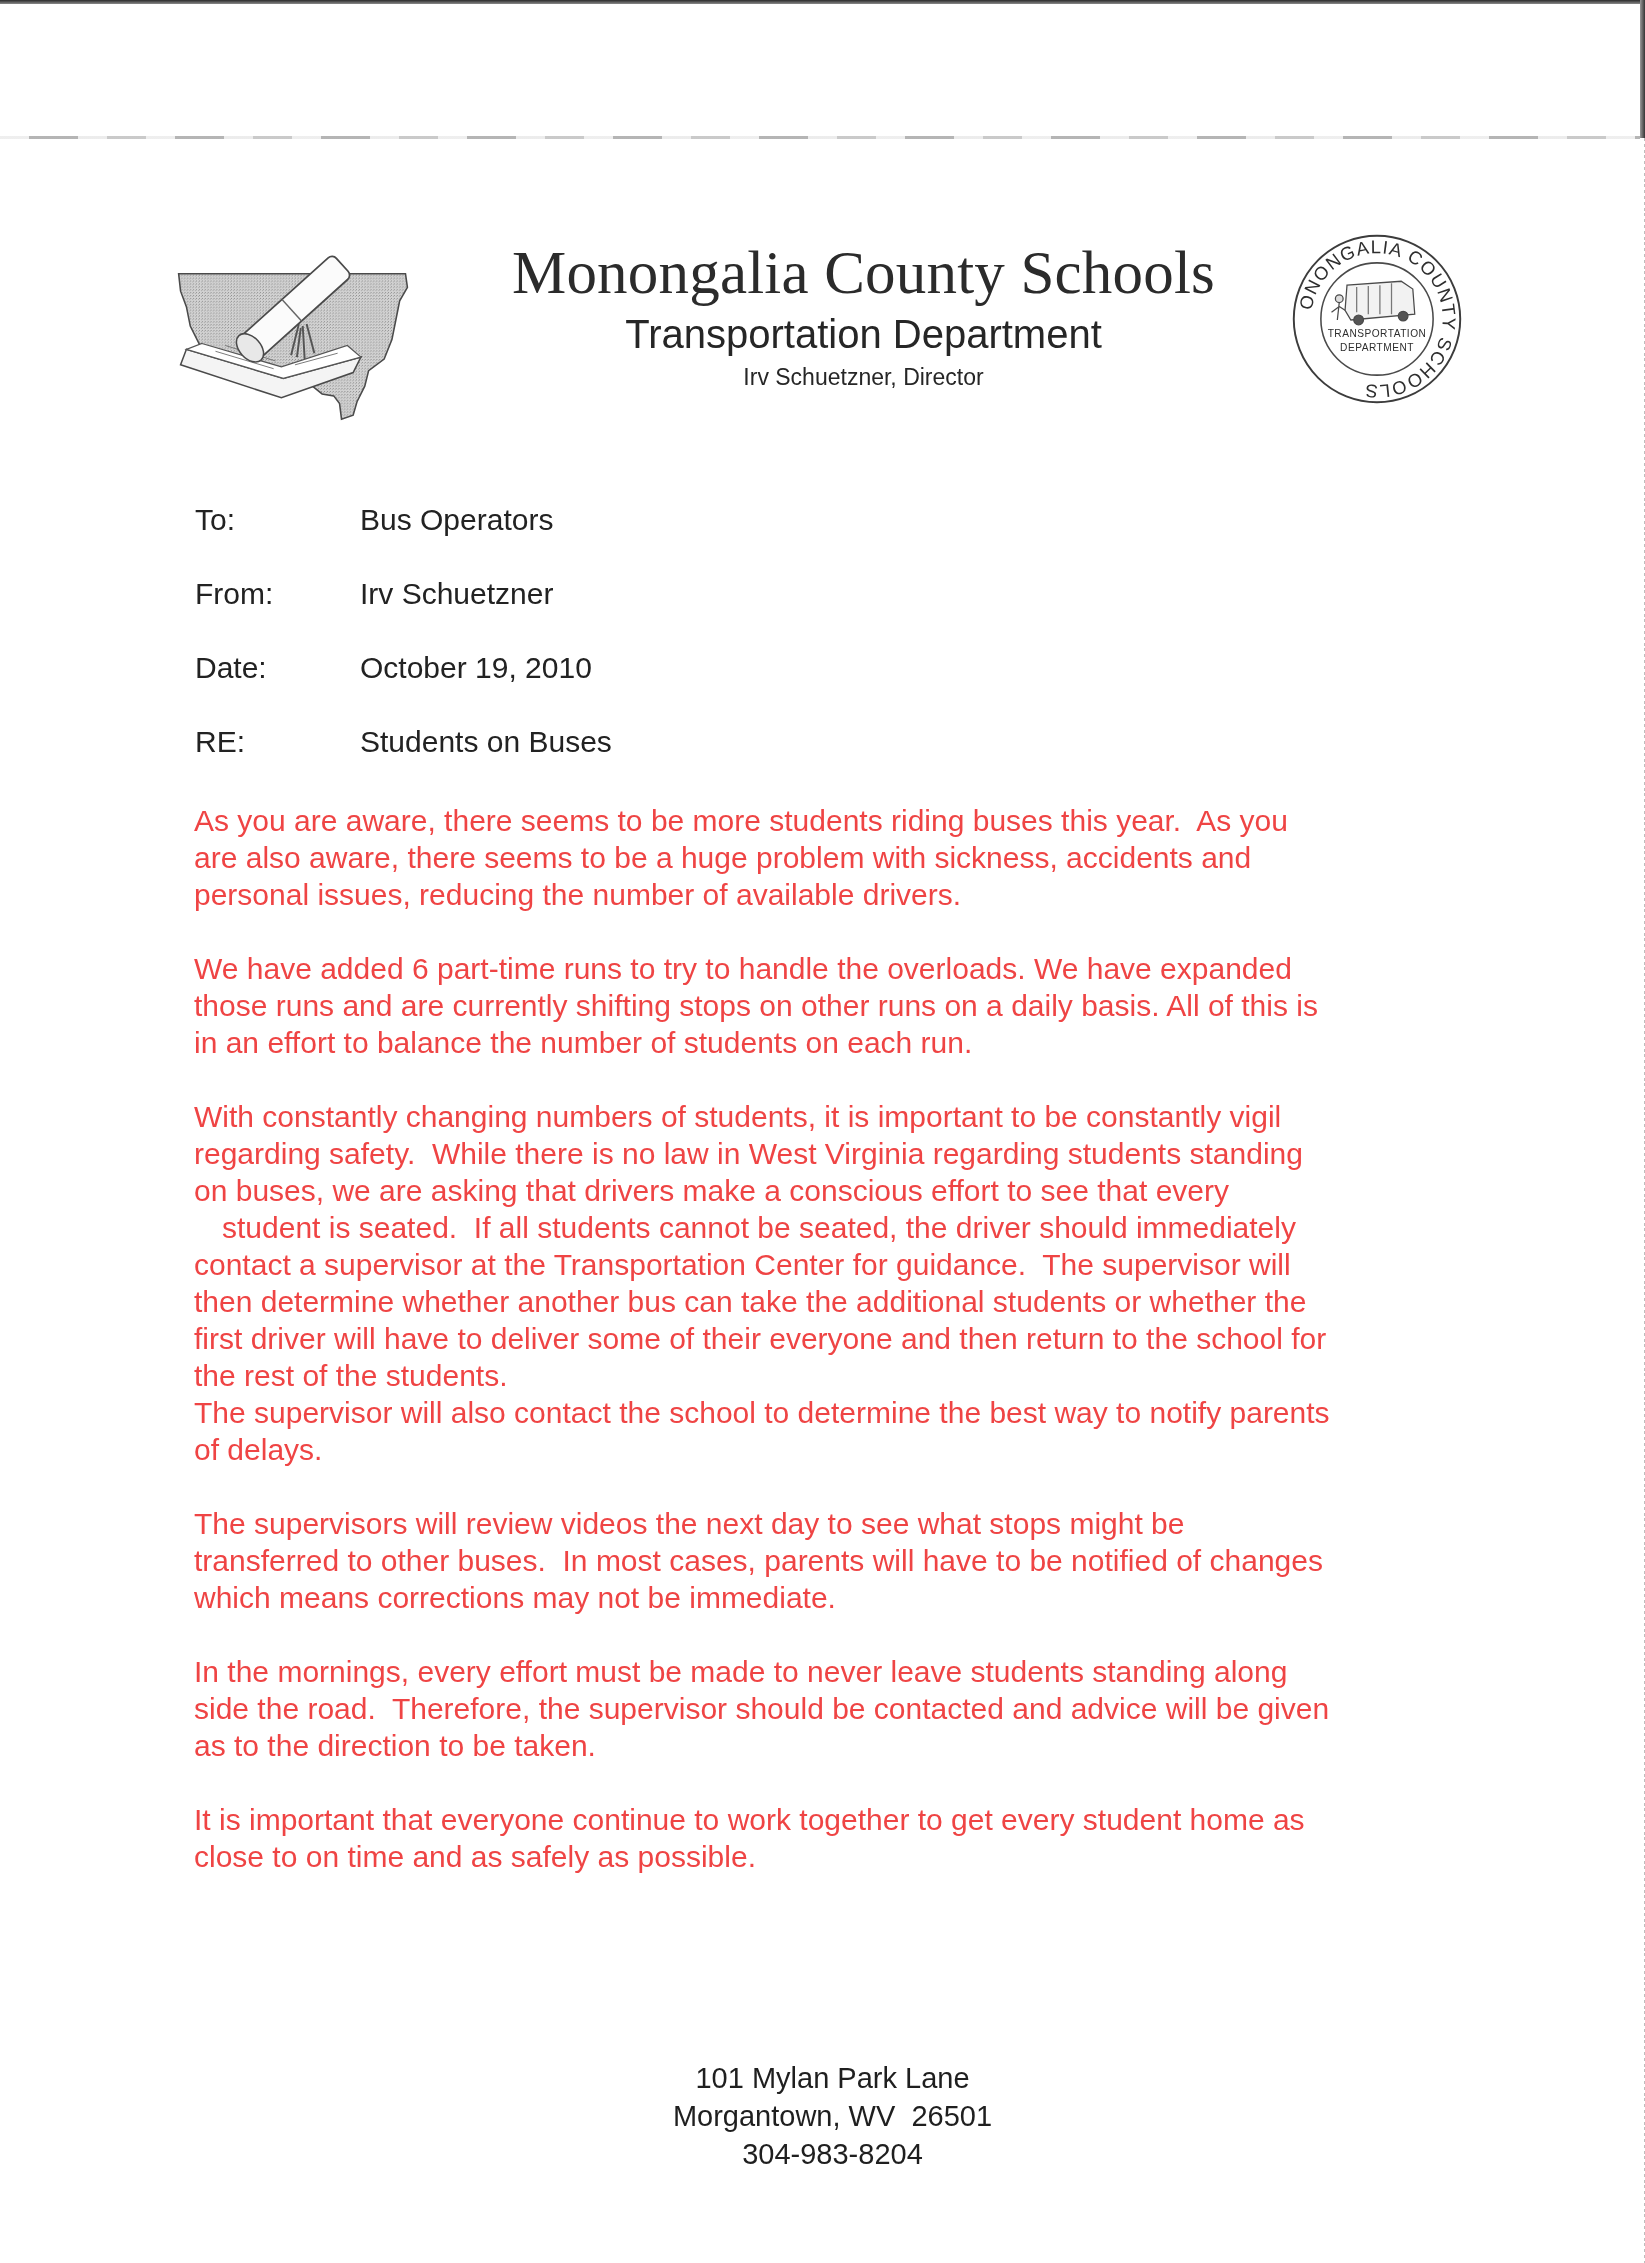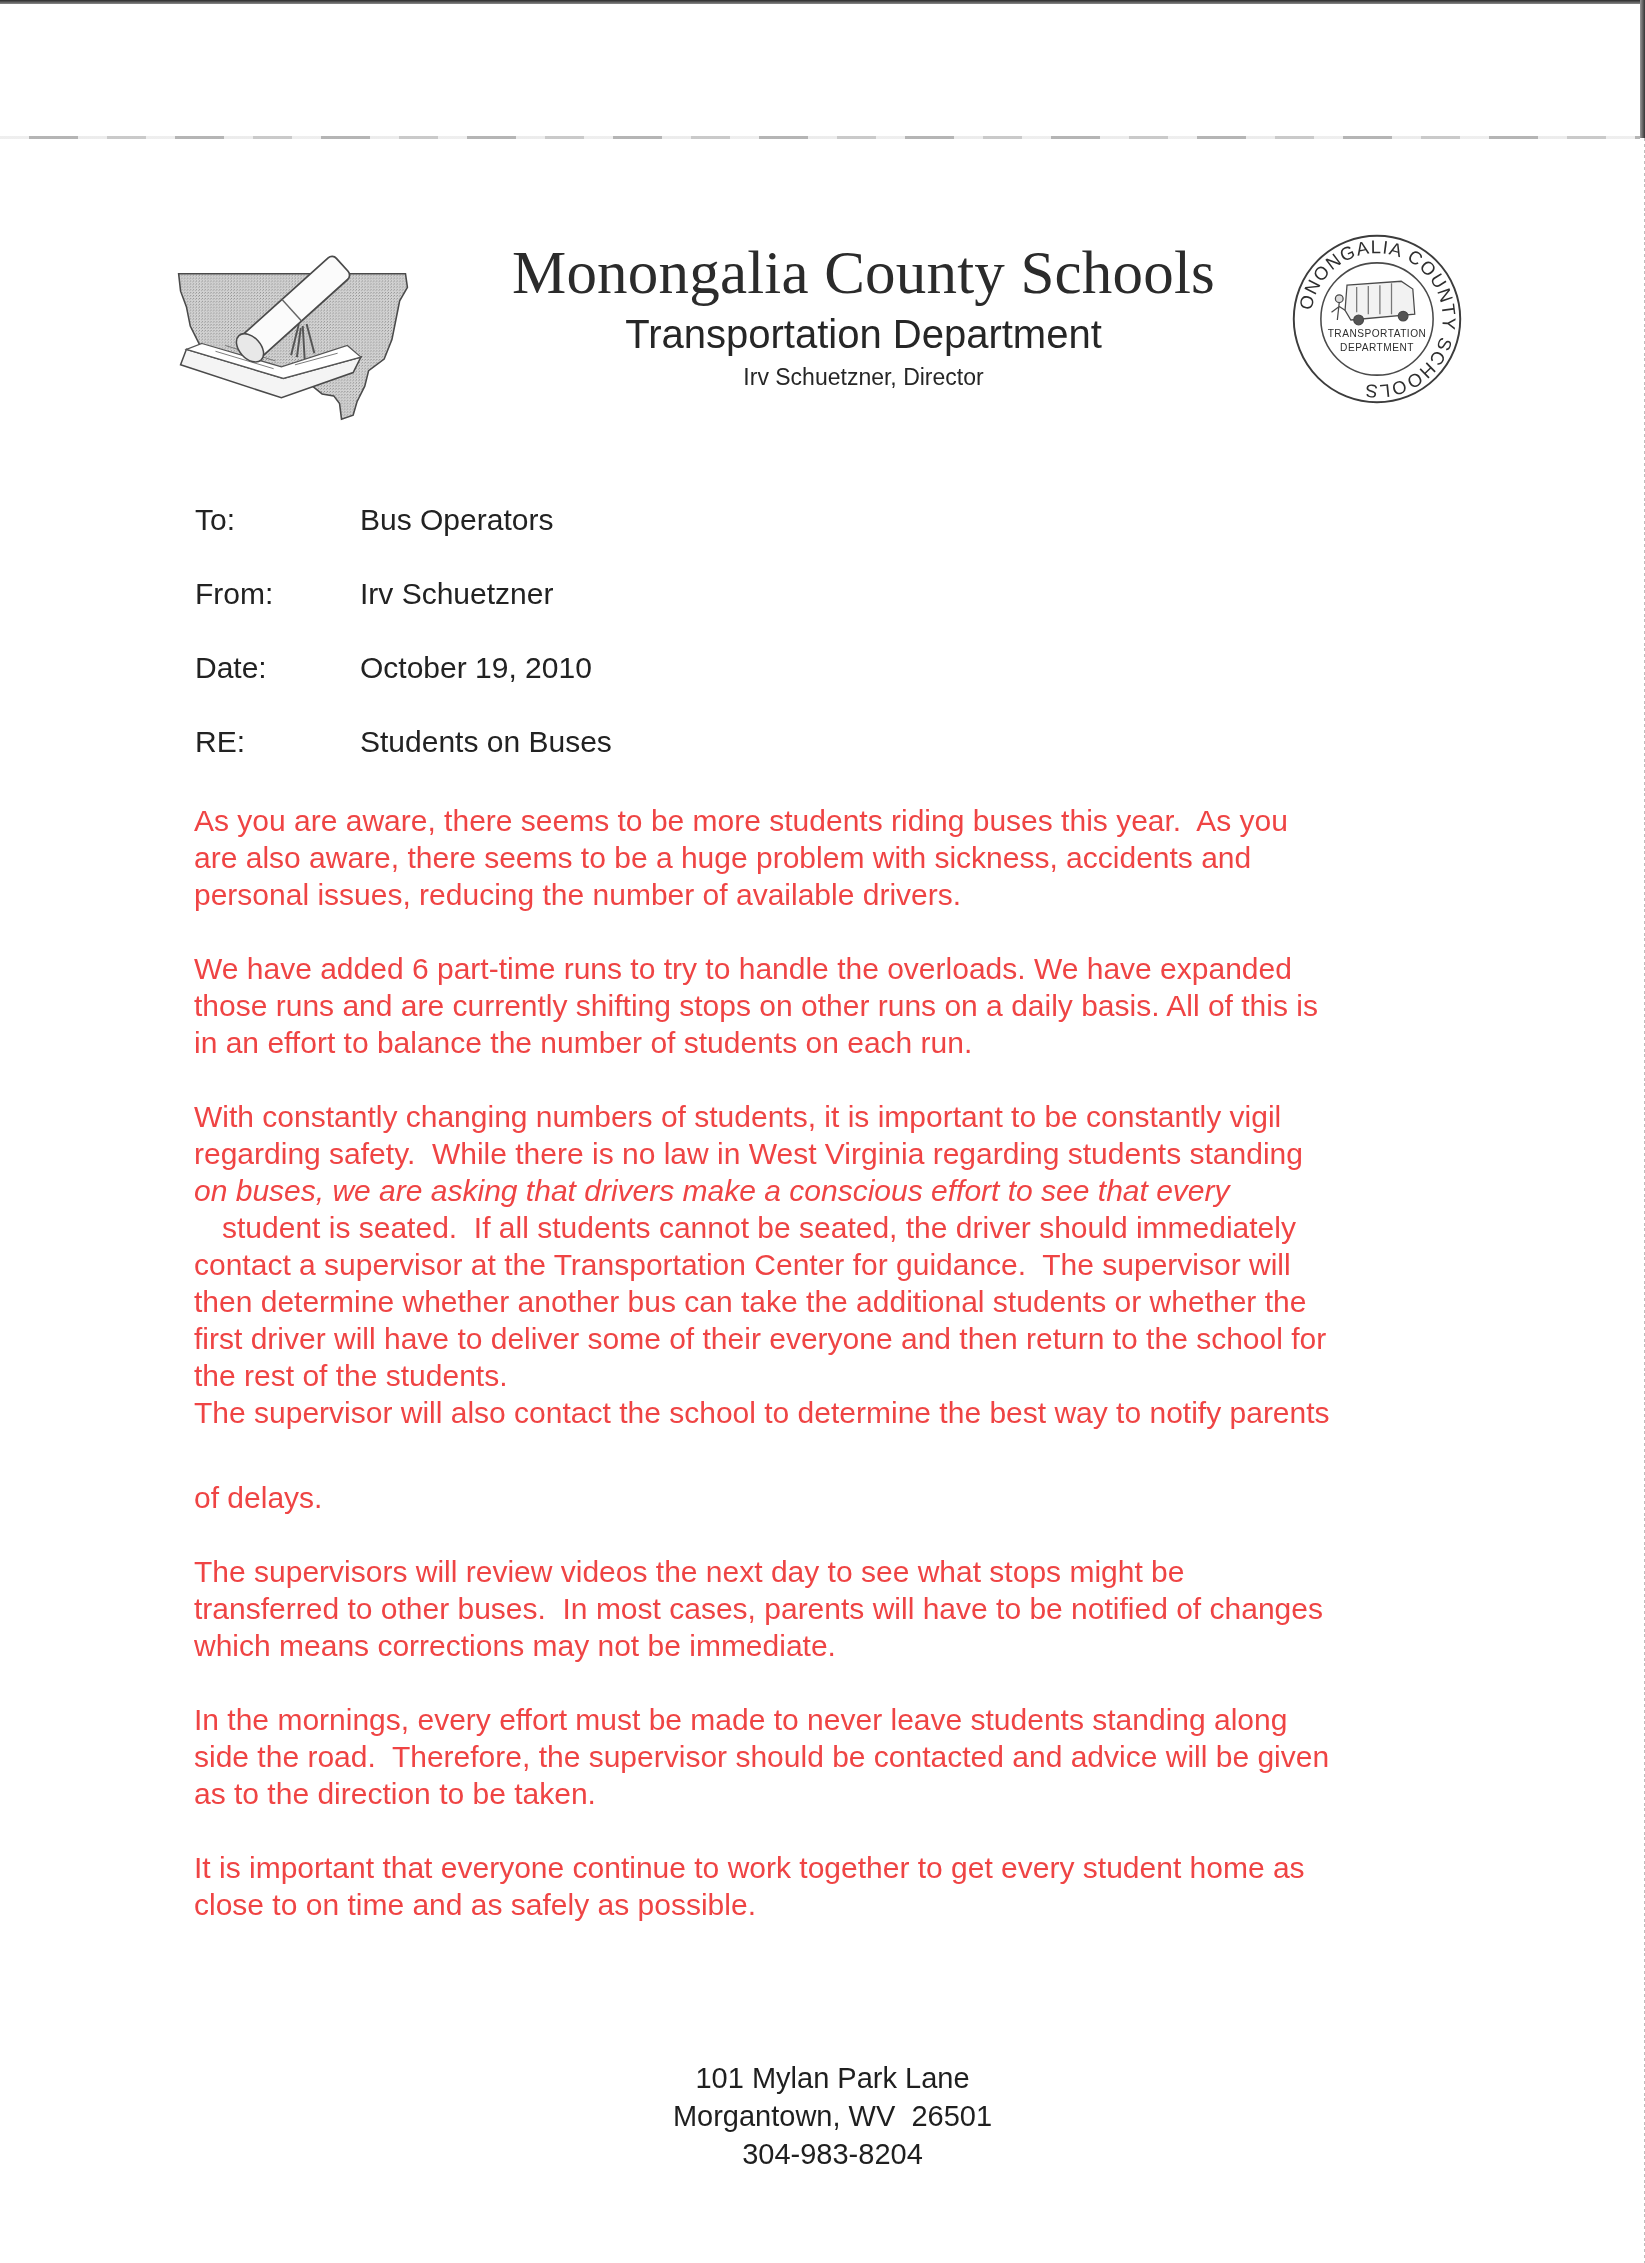--- a/index.html
+++ b/index.html
@@ -127,30 +127,30 @@
     <span class="line" style="white-space: pre;">personal issues, reducing the number of available drivers.</span>
   </p>
   <p class="para">
     <span class="line" style="white-space: pre;">We have added 6 part-time runs to try to handle the overloads. We have expanded</span>
     <span class="line" style="white-space: pre;">those runs and are currently shifting stops on other runs on a daily basis. All of this is</span>
     <span class="line" style="white-space: pre;">in an effort to balance the number of students on each run.</span>
   </p>
   <p class="para tight">
     <span class="line" style="white-space: pre;">With constantly changing numbers of students, it is important to be constantly vigil</span>
     <span class="line" style="white-space: pre;">regarding safety.  While there is no law in West Virginia regarding students standing</span>
-    <span class="line" style="white-space: pre; font-style: italic;">on buses, we are asking that drivers make a conscious effort to see that every</span>
+    <span class="line" style="white-space: pre;">on buses, we are asking that drivers make a conscious effort to see that every</span>
     <span class="line" style="white-space: pre; margin-left: 28px;">student is seated.  If all students cannot be seated, the driver should immediately</span>
     <span class="line" style="white-space: pre;">contact a supervisor at the Transportation Center for guidance.  The supervisor will</span>
     <span class="line" style="white-space: pre;">then determine whether another bus can take the additional students or whether the</span>
     <span class="line" style="white-space: pre;">first driver will have to deliver some of their everyone and then return to the school for</span>
     <span class="line" style="white-space: pre;">the rest of the students.</span>
   </p>
   <p class="para">
     <span class="line" style="white-space: pre;">The supervisor will also contact the school to determine the best way to notify parents</span>
-    <span class="line" style="white-space: pre; margin-top: 48px;">of delays.</span>
+    <span class="line" style="white-space: pre;">of delays.</span>
   </p>
   <p class="para">
     <span class="line" style="white-space: pre;">The supervisors will review videos the next day to see what stops might be</span>
     <span class="line" style="white-space: pre;">transferred to other buses.  In most cases, parents will have to be notified of changes</span>
     <span class="line" style="white-space: pre;">which means corrections may not be immediate.</span>
   </p>
   <p class="para">
     <span class="line" style="white-space: pre;">In the mornings, every effort must be made to never leave students standing along</span>
     <span class="line" style="white-space: pre;">side the road.  Therefore, the supervisor should be contacted and advice will be given</span>
     <span class="line" style="white-space: pre;">as to the direction to be taken.</span>

